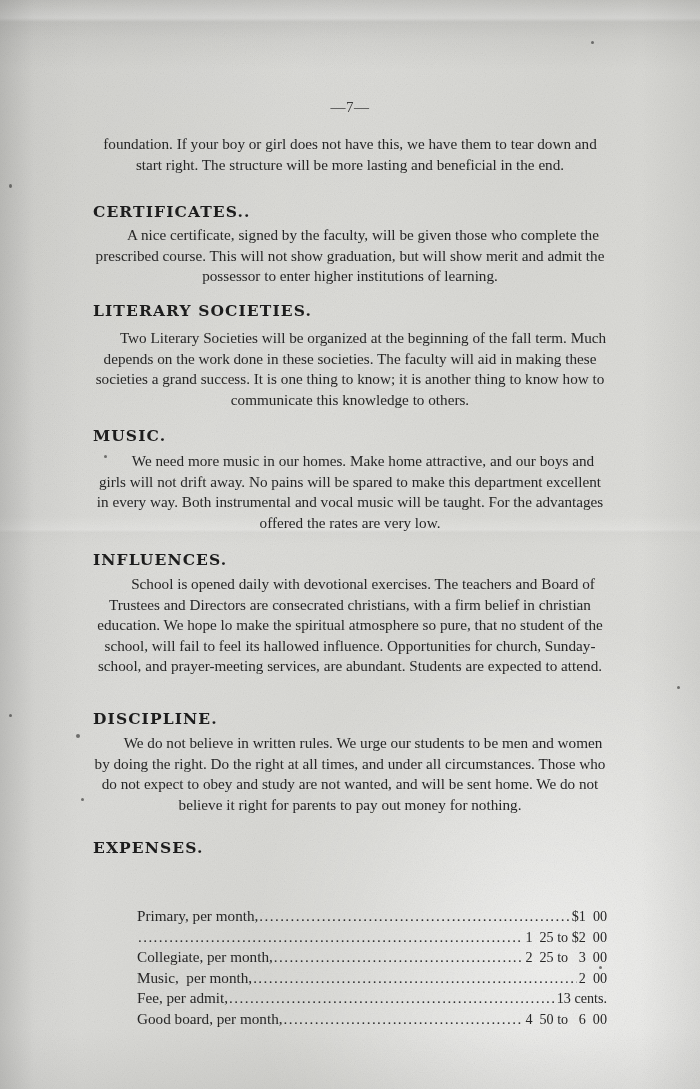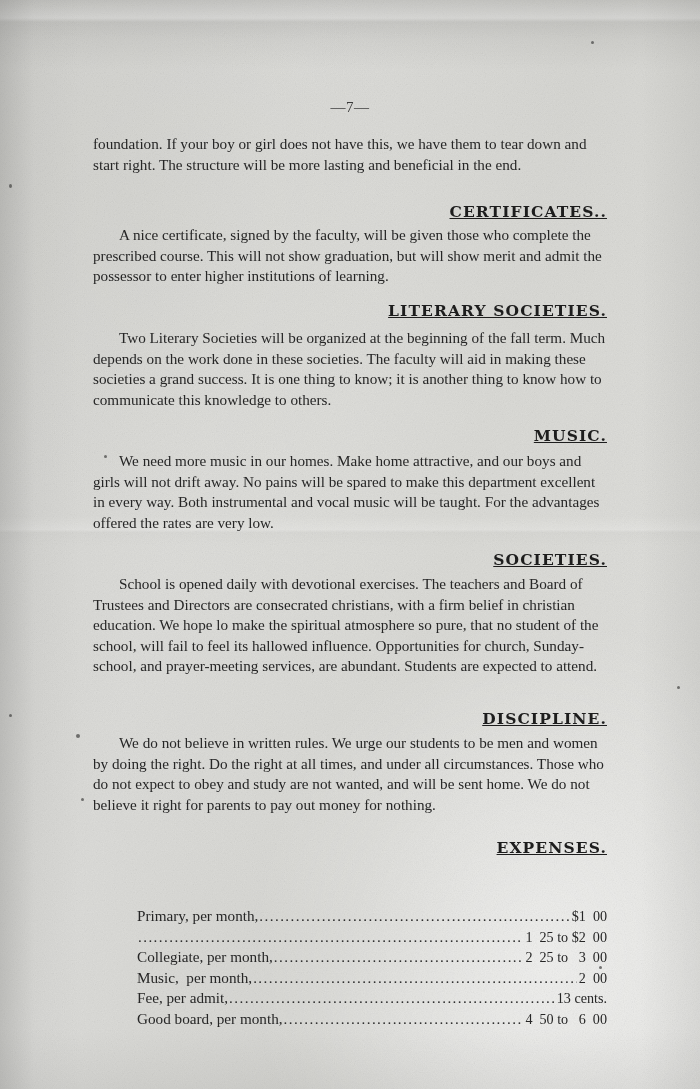--- a/index.html
+++ b/index.html
@@ -77,33 +77,32 @@
     line-height: 20.5px;
     text-align: justify;
     text-justify: inter-word;
     color: #262626;
   }
   .body-block p {
     margin: 0;
     text-indent: 26px;
   }
   .body-block p.noindent { text-indent: 0; }
-  .body-block p:last-child { text-align: left; }
+  .body-block p:last-child { text-align: center; }
 
   .section-heading {
     position: absolute;
     left: 0;
     width: 514px;
-    text-align: right;
+    text-align: left;
     font-family: "DejaVu Serif", "Liberation Serif", serif;
     font-weight: bold;
     font-size: 15.5px;
     letter-spacing: 1.1px;
     color: #1d1d1d;
-    text-decoration: underline;
   }
 
   .expenses-list {
     position: absolute;
     left: 0;
     width: 514px;
     font-size: 15.2px;
     line-height: 20.6px;
     color: #262626;
   }
@@ -184,21 +183,21 @@
     <div class="section-heading" style="top:301px;">LITERARY SOCIETIES.</div>
     <div class="body-block" style="top:328px;">
       <p>Two Literary Societies will be organized at the beginning of the fall term.   Much depends on the work done in these societies.  The faculty  will  aid  in  making these societies a grand success.   It  is one thing to know; it is another thing to  know  how  to  communicate this knowledge to others.</p>
     </div>
 
     <div class="section-heading" style="top:426px;">MUSIC.</div>
     <div class="body-block" style="top:451px;">
       <p>We need more music in our homes.   Make home attractive, and our boys and girls will not drift away.   No  pains will be spared to make this department excellent in every  way.   Both  instrumental and vocal music will be  taught.   For  the  advantages  offered  the rates are very low.</p>
     </div>
 
-    <div class="section-heading" style="top:550px;">SOCIETIES.</div>
+    <div class="section-heading" style="top:550px;">INFLUENCES.</div>
     <div class="body-block" style="top:574px;">
       <p>School is opened daily with devotional exercises.  The teachers and  Board  of  Trustees and Directors  are  consecrated  christians, with a firm belief in christian  education.   We  hope  lo  make  the spiritual atmosphere so pure,  that  no student  of  the  school,  will fail to feel its hallowed influence.  Opportunities for church,  Sunday-school,  and  prayer-meeting  services,  are abundant.  Students are expected to attend.</p>
     </div>
 
     <div class="section-heading" style="top:709px;">DISCIPLINE.</div>
     <div class="body-block" style="top:733px;">
       <p>We do not believe in written rules.   We urge our students to be men and women by doing the right.   Do the right at all times,  and under  all  circumstances.   Those  who do not expect to  obey  and study are not wanted, and will be sent  home.   We do not believe it right for parents to pay out money for nothing.</p>
     </div>
 
     <div class="section-heading" style="top:838px;">EXPENSES.</div>

